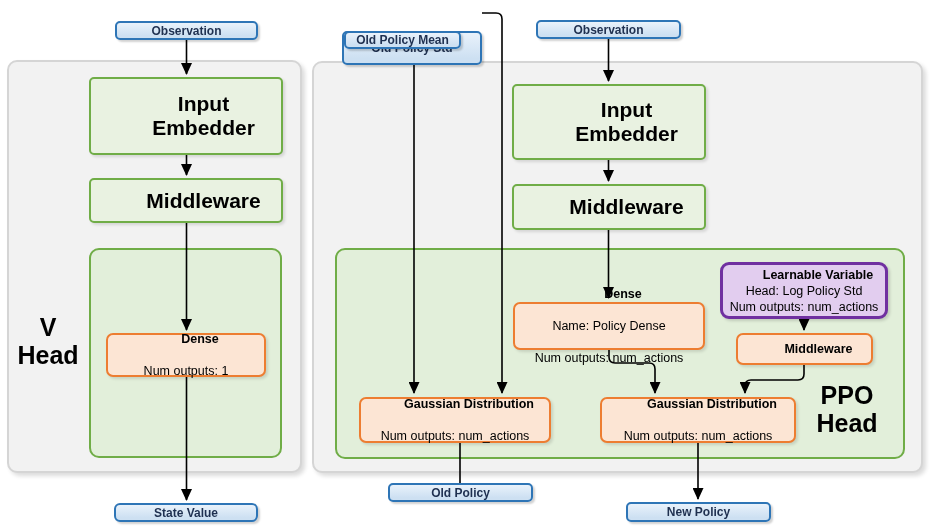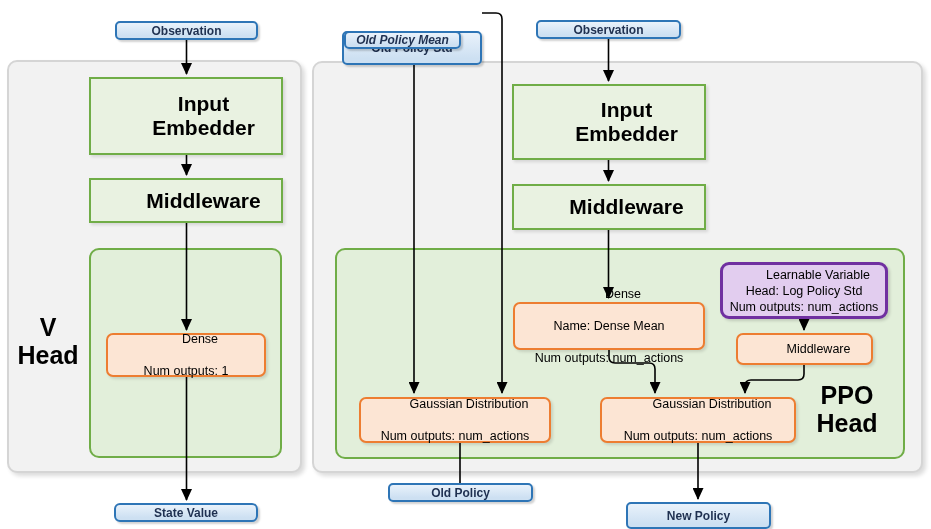--- a/index.html
+++ b/index.html
@@ -28,41 +28,41 @@
     background:linear-gradient(180deg,#E9F2FB 0%,var(--io-fill) 85%);
     border:2px solid var(--io-border);
     border-radius:5px;
     color:var(--io-text);
     font-size:12px;font-weight:bold;
     box-shadow:2px 2px 2px rgba(0,0,0,.18);
   }
   .green-node{
     background:var(--green-node-fill);
     border:2px solid var(--green-border);
-    border-radius:0;
+    border-radius:5px;
     color:#000;font-size:21px;font-weight:bold;
     box-shadow:2px 2px 3px rgba(0,0,0,.12);
     padding-left:35px;
   }
   .orange-node{
     background:var(--orange-fill);
     border:2.5px solid var(--orange-border);
     border-radius:7px;
     color:#000;font-size:12.5px;line-height:16px;
     box-shadow:2px 2px 3px rgba(0,0,0,.12);
     gap:16px;
   }
   .purple-node{
     background:var(--purple-fill);
     border:3px solid var(--purple-border);
     border-radius:9px;
     color:#000;font-size:12.5px;line-height:16px;
     box-shadow:2px 2px 3px rgba(0,0,0,.15);
   }
-  .t{font-weight:normal;margin-left:28px;}
+  .t{font-weight:bold;margin-left:28px;}
   .head-label{
     z-index:10;color:#000;font-size:25px;font-weight:bold;line-height:28px;
     text-align:center;display:flex;flex-direction:column;align-items:center;justify-content:center;
   }
 </style>
 </head>
 <body>
 
 <div id="canvas">
 
@@ -99,36 +99,36 @@
       <path d="M804 319 L804 330"></path>
       <path d="M804 365 L804 374 Q804 380 798 380 L751 380 Q745 380 745 386 L745 393"></path>
       <path d="M609 350 L609 357 Q609 363 615 363 L649 363 Q655 363 655 369 L655 393"></path>
       <path d="M460 443 L460 499"></path>
       <path d="M698 443 L698 499"></path>
     </g>
   </svg>
 
   <div class="abs node io-box" style="left:115px;top:21px;width:143px;height:19px;">Observation</div>
   <div class="abs node io-box" style="left:342px;top:4px;width:140px;height:34px;margin-top:27px;">Old Policy Std</div>
-  <div class="abs node io-box" style="left:344px;top:31px;width:117px;height:18px;font-style:italic;">Old Policy Mean</div>
+  <div class="abs node io-box" style="left:344px;top:31px;width:117px;height:18px;">Old Policy Mean</div>
   <div class="abs node io-box" style="left:536px;top:20px;width:145px;height:19px;">Observation</div>
 
   <div class="abs node green-node" style="left:89px;top:77px;width:194px;height:78px;">Input Embedder</div>
   <div class="abs node green-node" style="left:89px;top:178px;width:194px;height:45px;">Middleware</div>
   <div class="abs node orange-node" style="left:106px;top:333px;width:160px;height:44px;">
     <div class="t">Dense</div>
     <div>Num outputs: 1</div>
   </div>
 
   <div class="abs node green-node" style="left:512px;top:84px;width:194px;height:76px;">Input Embedder</div>
   <div class="abs node green-node" style="left:512px;top:184px;width:194px;height:46px;">Middleware</div>
 
   <div class="abs node orange-node" style="left:513px;top:302px;width:192px;height:48px;">
     <div class="t">Dense</div>
-    <div>Name: Dense Mean</div>
+    <div>Name: Policy Dense</div>
     <div>Num outputs: num_actions</div>
   </div>
 
   <div class="abs node purple-node" style="left:720px;top:262px;width:168px;height:57px;">
     <div class="t">Learnable Variable</div>
     <div>Head: Log Policy Std</div>
     <div>Num outputs: num_actions</div>
   </div>
 
   <div class="abs node orange-node" style="left:736px;top:333px;width:137px;height:32px;">
@@ -140,15 +140,15 @@
     <div>Num outputs: num_actions</div>
   </div>
 
   <div class="abs node orange-node" style="left:600px;top:397px;width:196px;height:46px;">
     <div class="t">Gaussian Distribution</div>
     <div>Num outputs: num_actions</div>
   </div>
 
   <div class="abs node io-box" style="left:114px;top:503px;width:144px;height:19px;border-radius:6px;">State Value</div>
   <div class="abs node io-box" style="left:388px;top:483px;width:145px;height:19px;">Old Policy</div>
-  <div class="abs node io-box" style="left:626px;top:502px;width:145px;height:27px;">New Policy</div>
+  <div class="abs node io-box" style="left:626px;top:502px;width:145px;height:20px;">New Policy</div>
 
 </div>
 
 </body></html>

